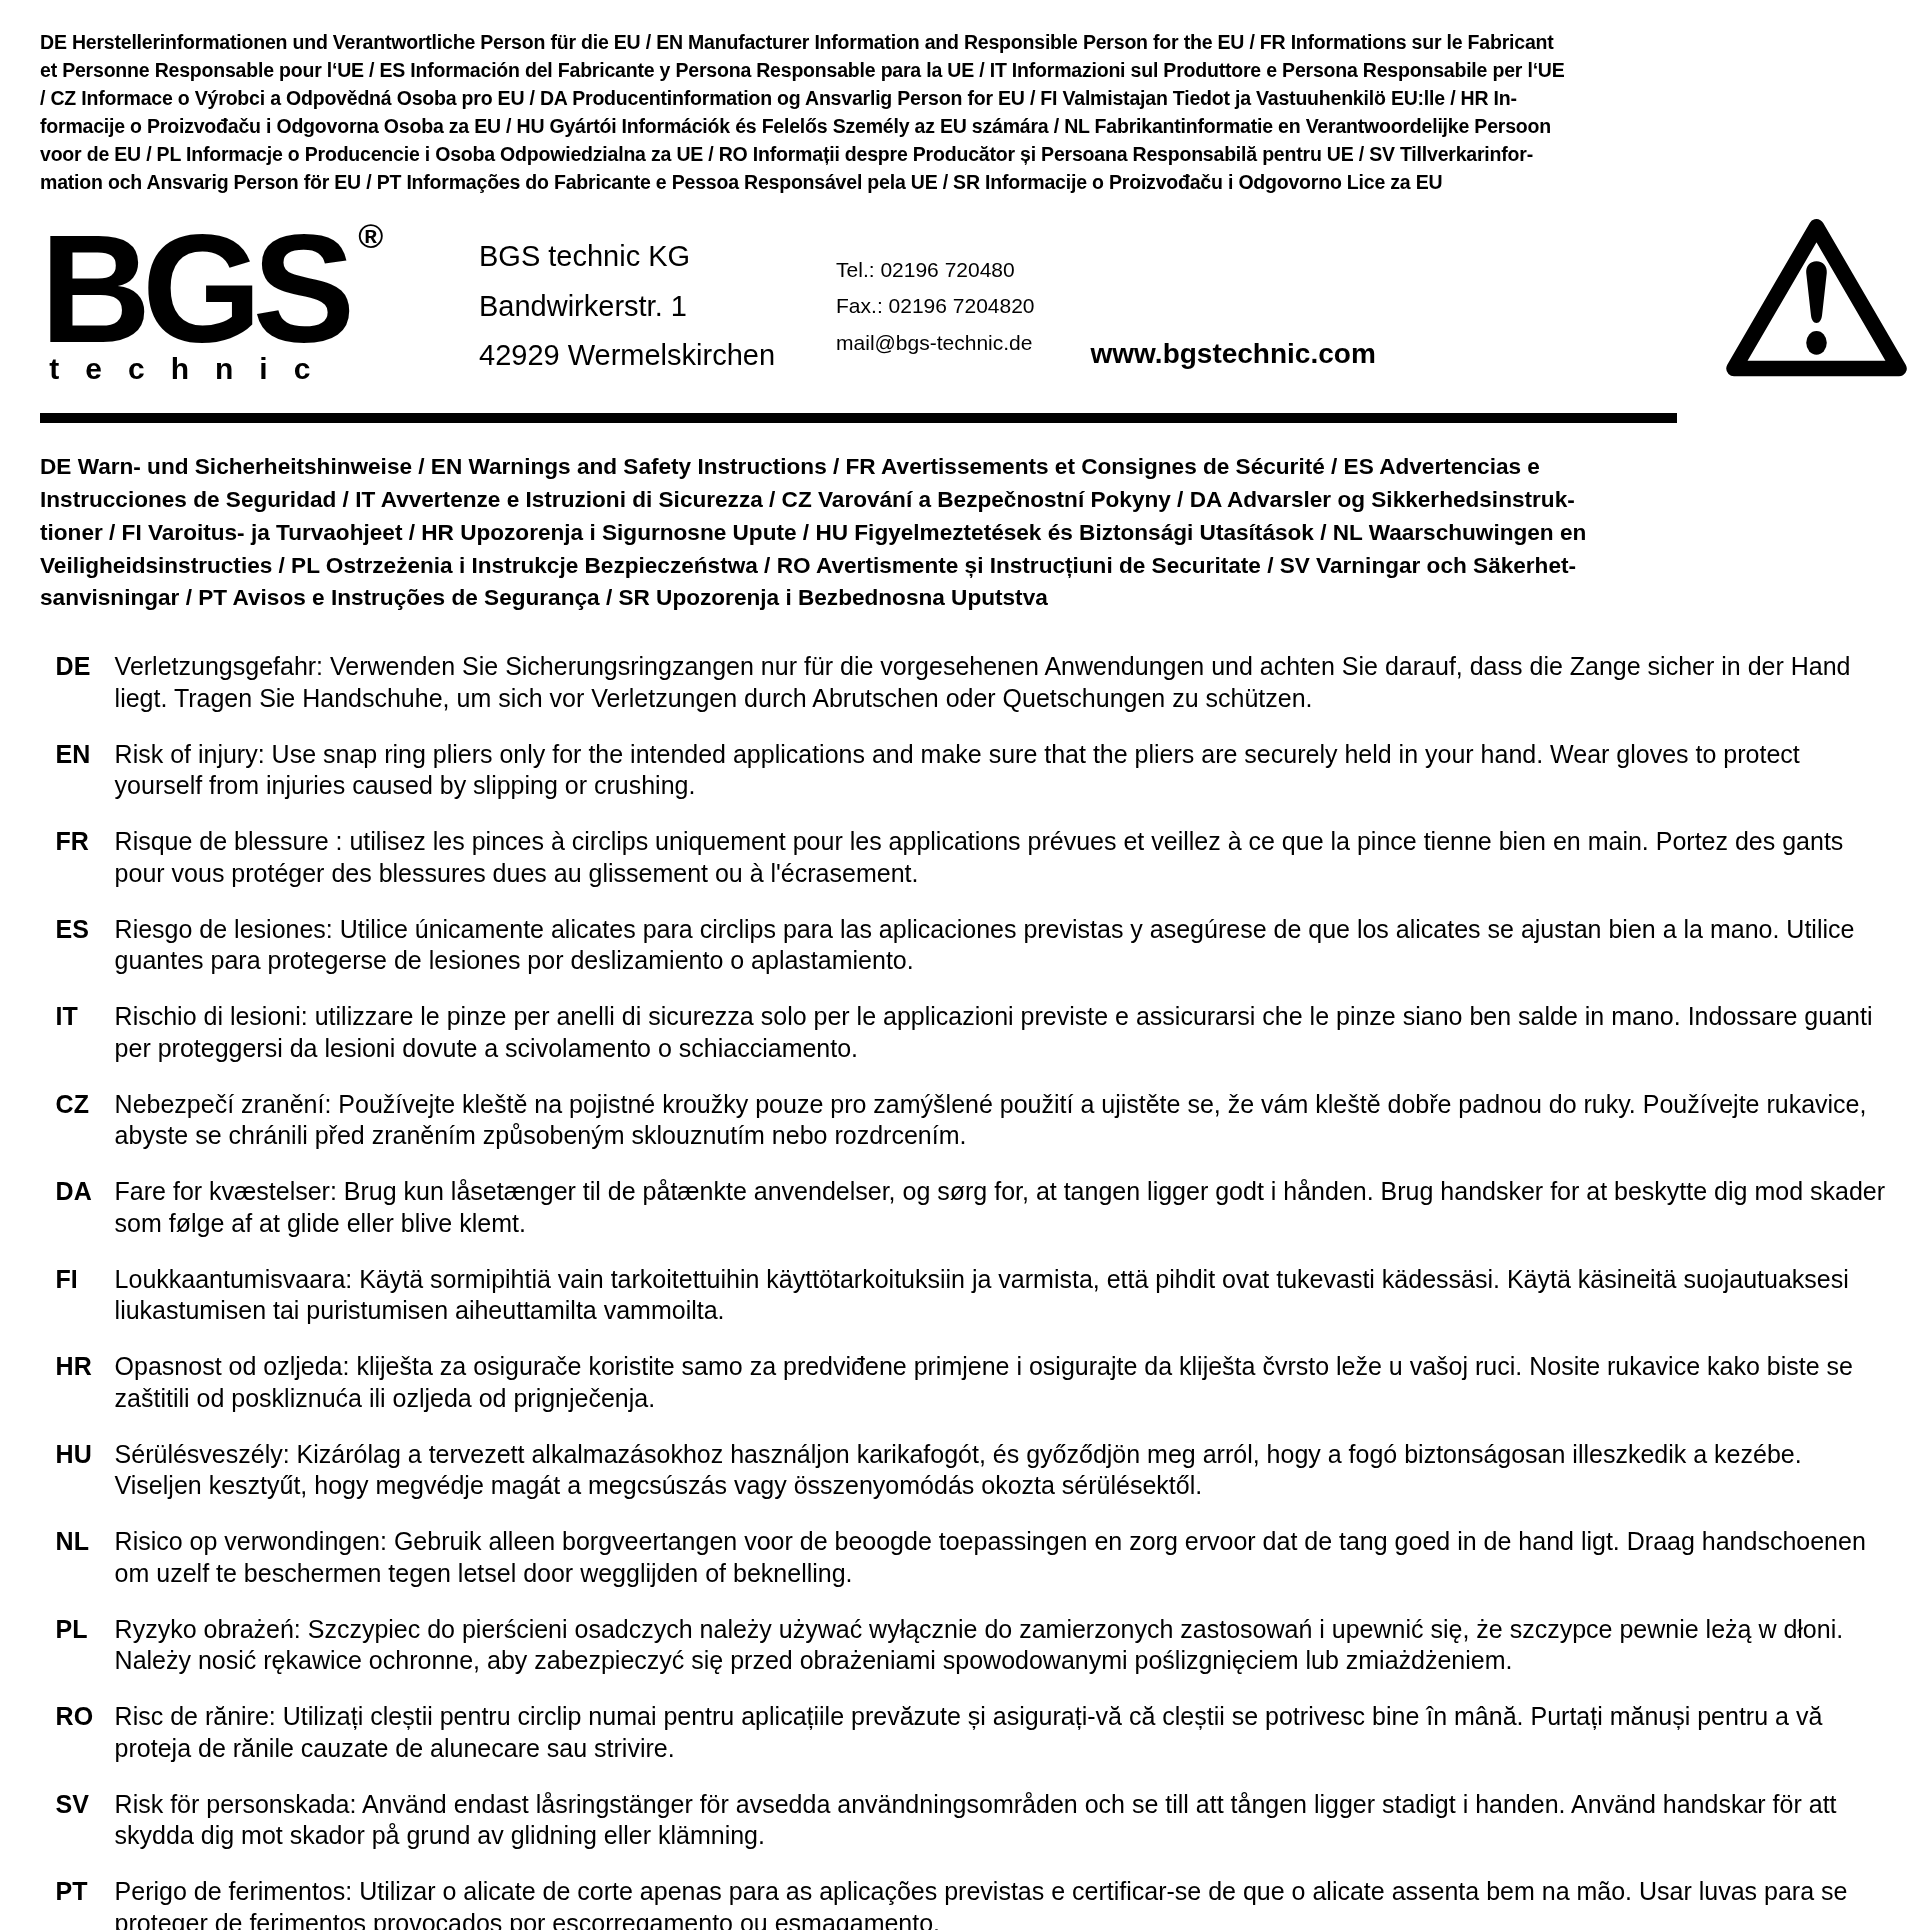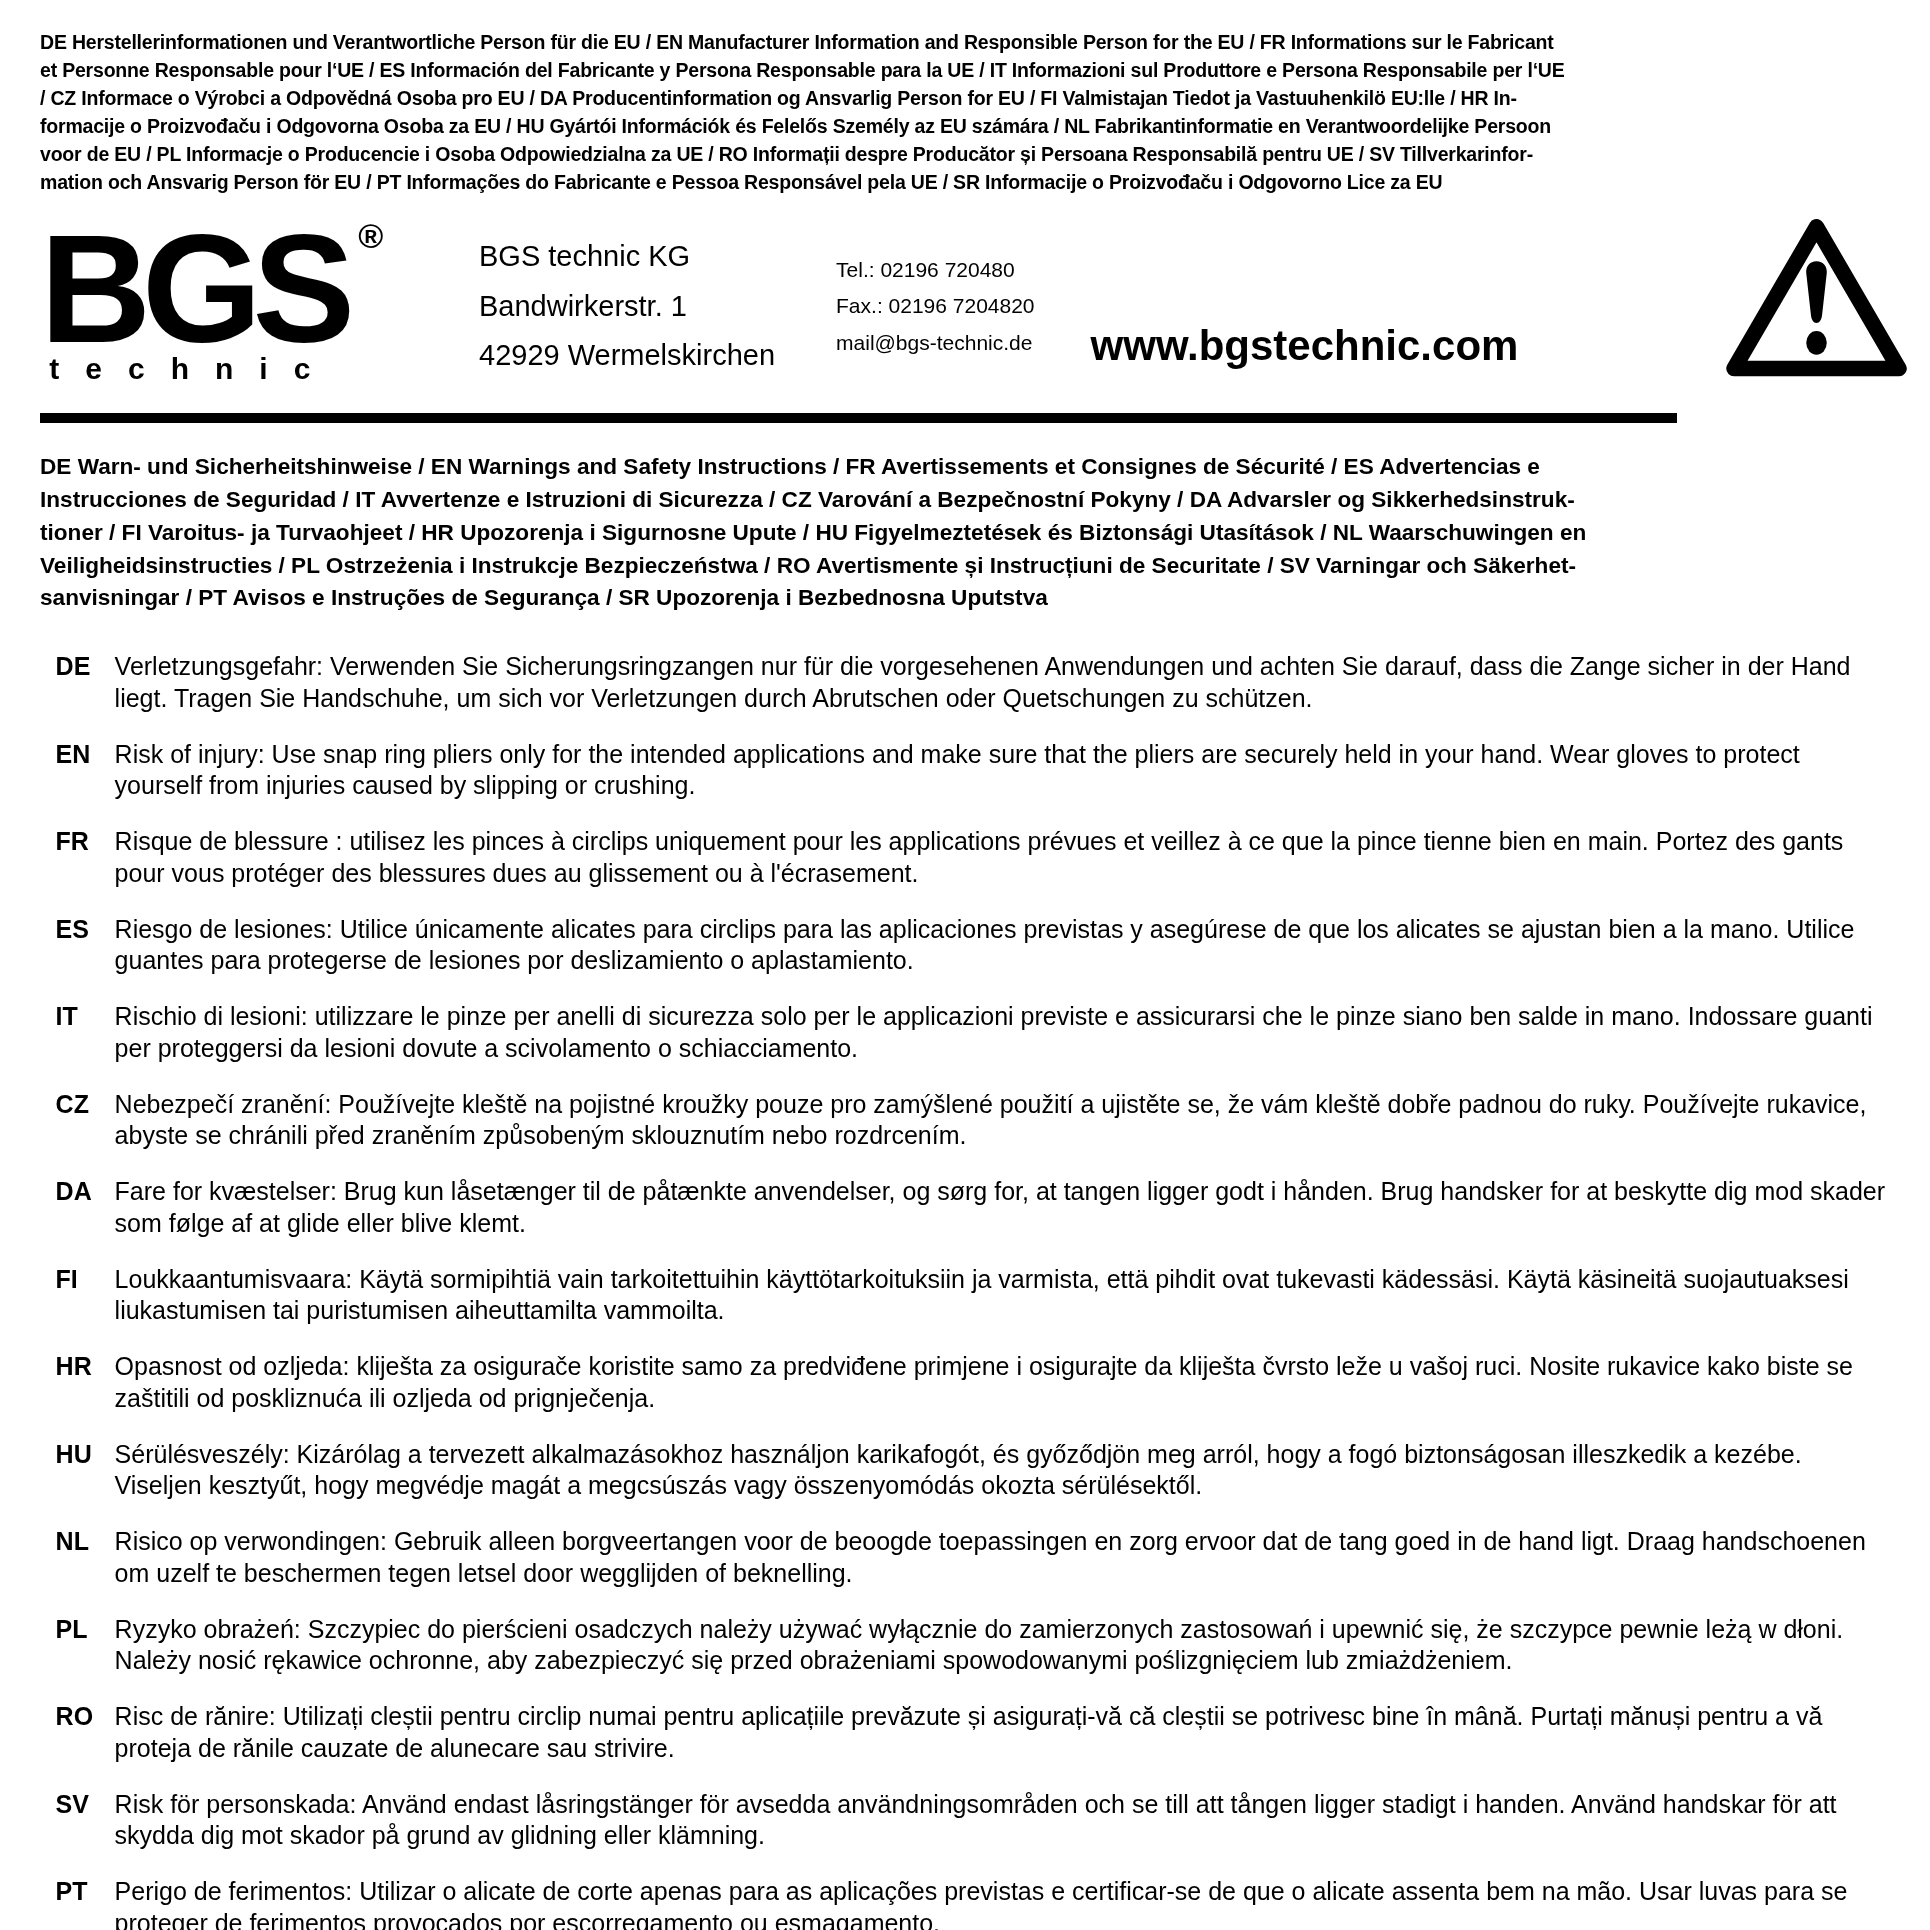--- a/index.html
+++ b/index.html
@@ -55,21 +55,21 @@
     margin-top: -9.3px;
     padding-left: 9.3px;
     white-space: nowrap;
   }
   .addr-col    { margin-left: 87px; align-self: center; font-size: 29px; line-height: 1.72; }
   .contact-col { margin-left: 61px;  align-self: center; font-size: 21px; line-height: 1.72; }
   .website {
     margin-left: 56px;
     align-self: flex-end;
     margin-bottom: 23px;
-    font-size: 42px;
+    font-size: 28px;
     font-weight: bold;
     white-space: nowrap;
   }
   .warning-triangle {
     position: absolute;
     top: 216px;
     right: 20px;
     width: 187px;
     height: 165px;
   }

